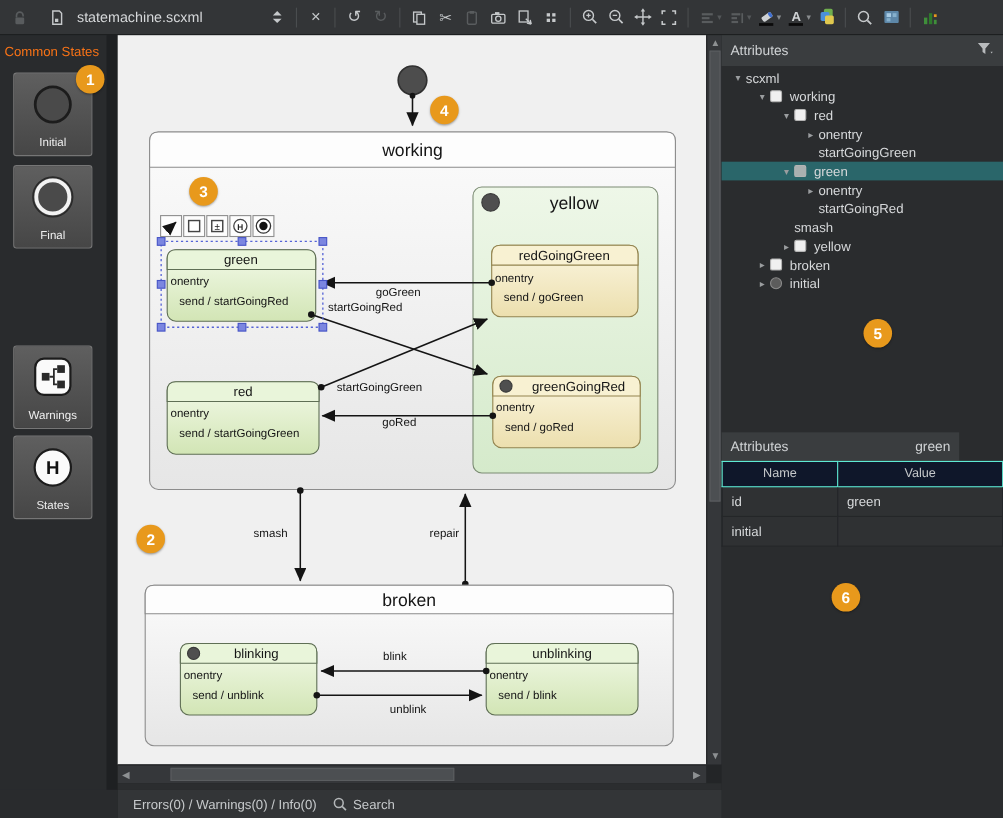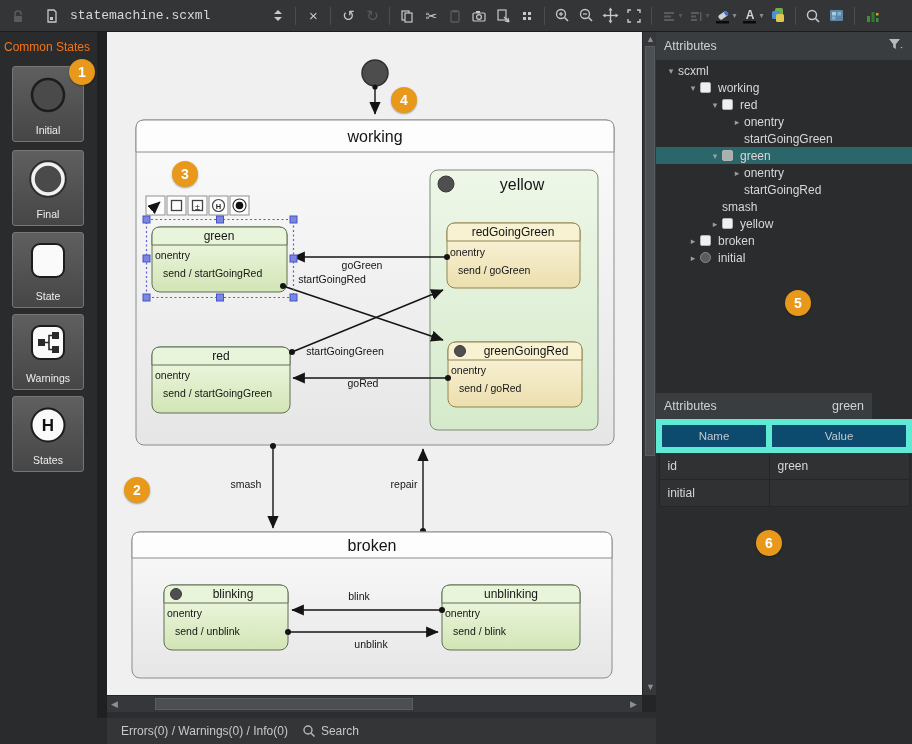--- a/index.html
+++ b/index.html
@@ -7,21 +7,21 @@
        font-family:"Liberation Sans",sans-serif;-webkit-font-smoothing:antialiased;}
   .abs{position:absolute;}
 
   
   #toolbar{left:0;top:0;width:912px;height:32px;background:#333537;border-bottom:1px solid #1b1d1f;
            display:flex;align-items:center;box-sizing:border-box;}
   .tbtn{width:24px;height:24px;flex:none;display:flex;align-items:center;justify-content:center;border-radius:2px;}
   .tsep{width:1px;height:18px;background:#4a4d4f;margin:0 5px;flex:none;}
   .tcaret{color:#8a8d8f;font-size:8px;margin-left:-3px;margin-right:2px;}
   .tcaret.dim{color:#55585a;}
-  #filename{color:#d6d8da;font-size:13px;margin-left:6px;font-family:Liberation Mono, monospace;}
+  #filename{color:#d6d8da;font-size:13px;margin-left:6px;}
   .glyph{color:#c6c9cb;font-size:15px;line-height:1;}
   .glyph.dim{color:#595c5e;}
 
   
   #left-panel{left:0;top:32px;width:97px;height:712px;background:#292b2d;}
   #left-gap{left:97px;top:32px;width:10px;height:712px;background:#1e2022;}
   #palette-title{left:4px;top:8px;color:#f97316;font-size:12px;white-space:nowrap;}
   .tile{position:absolute;left:12px;width:72px;height:76px;border:1px solid #767676;border-radius:3px;
         background:linear-gradient(#5f5f5f,#464646);box-sizing:border-box;
         display:flex;flex-direction:column;align-items:center;justify-content:flex-end;}
@@ -52,22 +52,22 @@
   .trow.selected{background:#2a666a;}
   .caret{width:14px;flex:none;text-align:center;font-size:9px;color:#9a9d9f;}
   .nodeicon{width:18px;flex:none;display:flex;align-items:center;}
   .sq{width:11px;height:11px;border-radius:2px;background:#f0f0f0;border:1px solid #b4b4b4;box-sizing:border-box;}
   .sq.muted{background:#a9b0b0;}
   .ci{width:11px;height:11px;border-radius:50%;background:#5c5c5c;border:1px solid #8a8a8a;box-sizing:border-box;}
 
   #attr-panel{position:absolute;top:361px;left:0;width:216px;}
   #attr-header{height:26px;}
   #attr-table{width:256px;border-collapse:collapse;table-layout:fixed;}
-  #attr-table th{height:20px;background:#0c4a6e;color:#c6c9cb;font-size:11.5px;font-weight:normal;
-                 border:6px solid #5eead4;}
+  #attr-table th{height:20px;background:#0f172a;color:#c6c9cb;font-size:11.5px;font-weight:normal;
+                 border:1px solid #5eead4;}
   #attr-table td{height:26px;background:#2f3133;color:#d6d8da;font-size:12px;border:1px solid #242628;
                  padding:0 0 0 8px;}
 
   
   #statusgap{left:107px;top:712px;width:549px;height:6px;background:#2b2d2f;}
   #statusbar{left:107px;top:718px;width:549px;height:26px;background:#333537;display:flex;
              color:#c6c9cb;font-size:12px;}
   #statusbar .item{margin-left:14px;display:flex;align-items:center;gap:5px;}
   #bottom-left{left:0;top:718px;width:107px;height:26px;background:#292b2d;}
 
@@ -264,28 +264,20 @@
     <div class="tile" style="top:118px">
       <div class="ticonbox">
         <svg width="48" height="44">
             <circle cx="24" cy="22" r="18" fill="none" stroke="#2a2a2a" stroke-width="1.5"></circle>
             <circle cx="24" cy="22" r="15" fill="#4a4a4a" stroke="#f2f2f2" stroke-width="3.5"></circle>
           </svg>
       </div>
       <span class="tlabel">Final</span>
     </div>
 
-    <div class="tile" style="top:200px">
-      <div class="ticonbox">
-        <svg width="48" height="44">
-            <rect x="8" y="5" width="32" height="33" rx="8" fill="#fafafa" stroke="#1c1c1c" stroke-width="2"></rect>
-          </svg>
-      </div>
-      <span class="tlabel">State</span>
-    </div>
 
     <div class="tile" style="top:282px">
       <div class="ticonbox">
         <svg width="48" height="44">
             <rect x="8" y="5" width="32" height="33" rx="8" fill="#fafafa" stroke="#1c1c1c" stroke-width="2"></rect>
             <rect x="14" y="18" width="7" height="7" fill="#2a2a2a"></rect>
             <rect x="28" y="11" width="7" height="7" fill="#2a2a2a"></rect>
             <rect x="28" y="25" width="7" height="7" fill="#2a2a2a"></rect>
             <path d="M21 21.5 h4 v-7 h3 M25 21.5 v7 h3" fill="none" stroke="#2a2a2a" stroke-width="1.6"></path>
           </svg>

